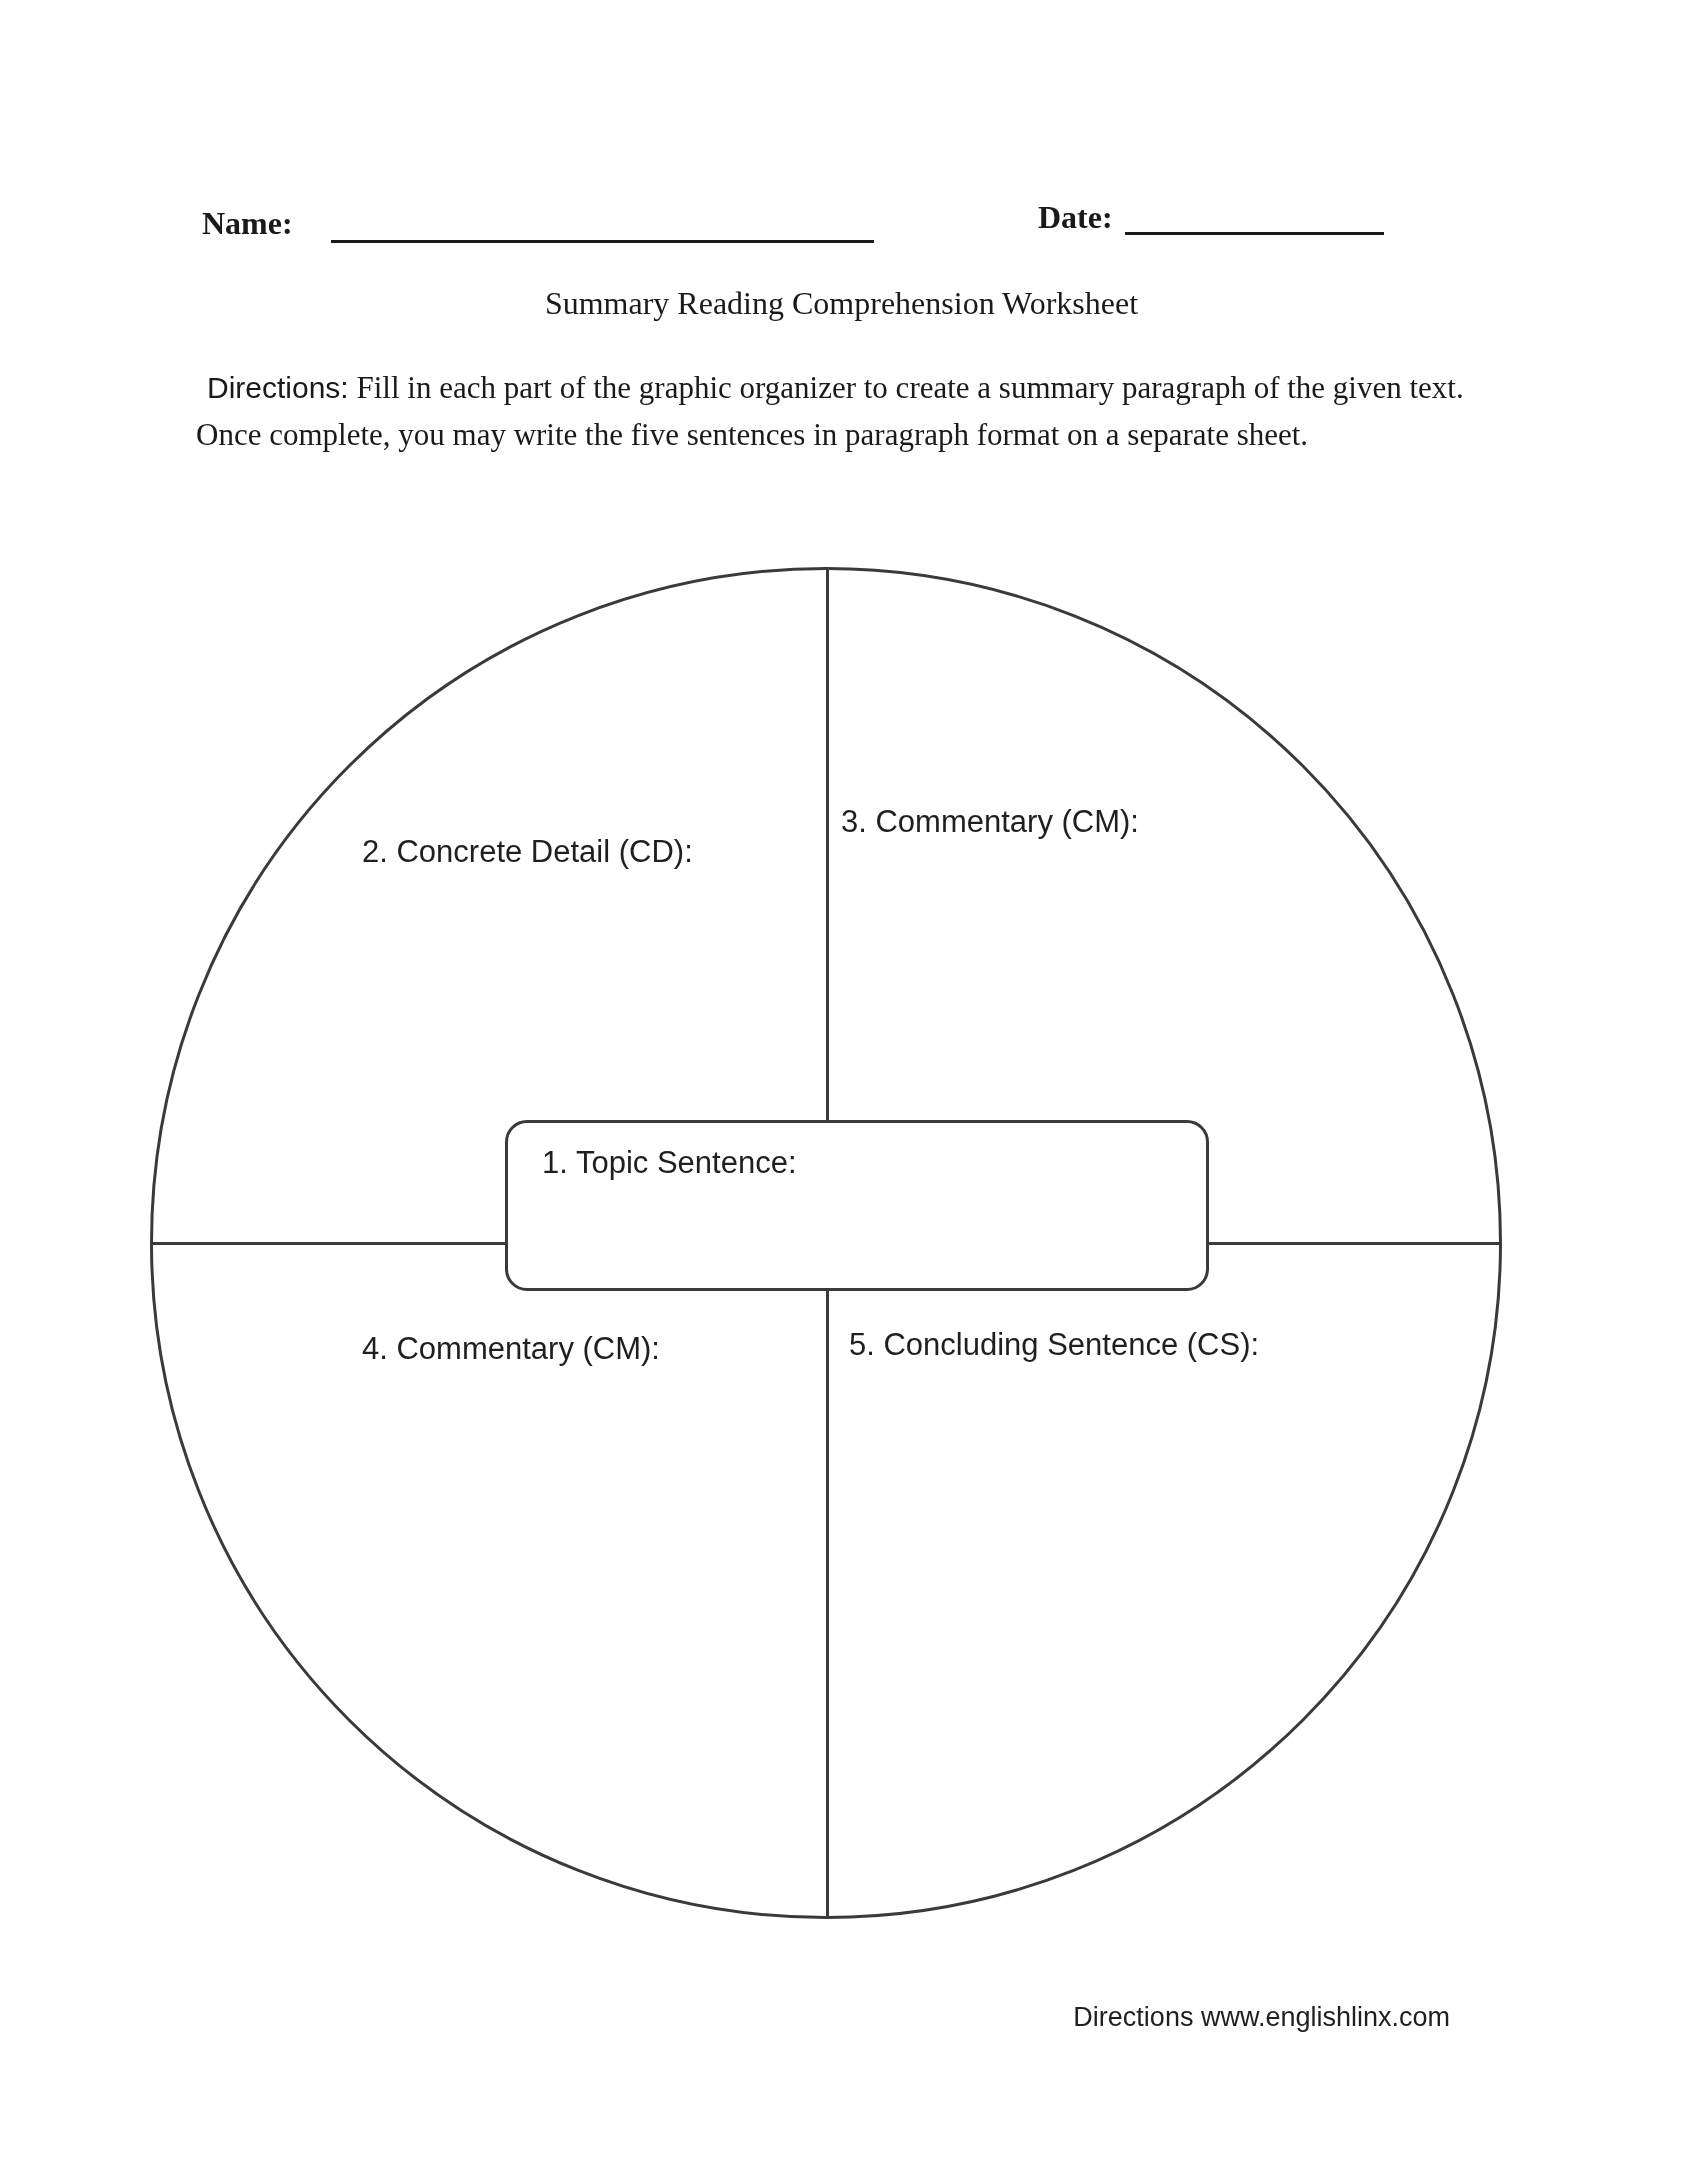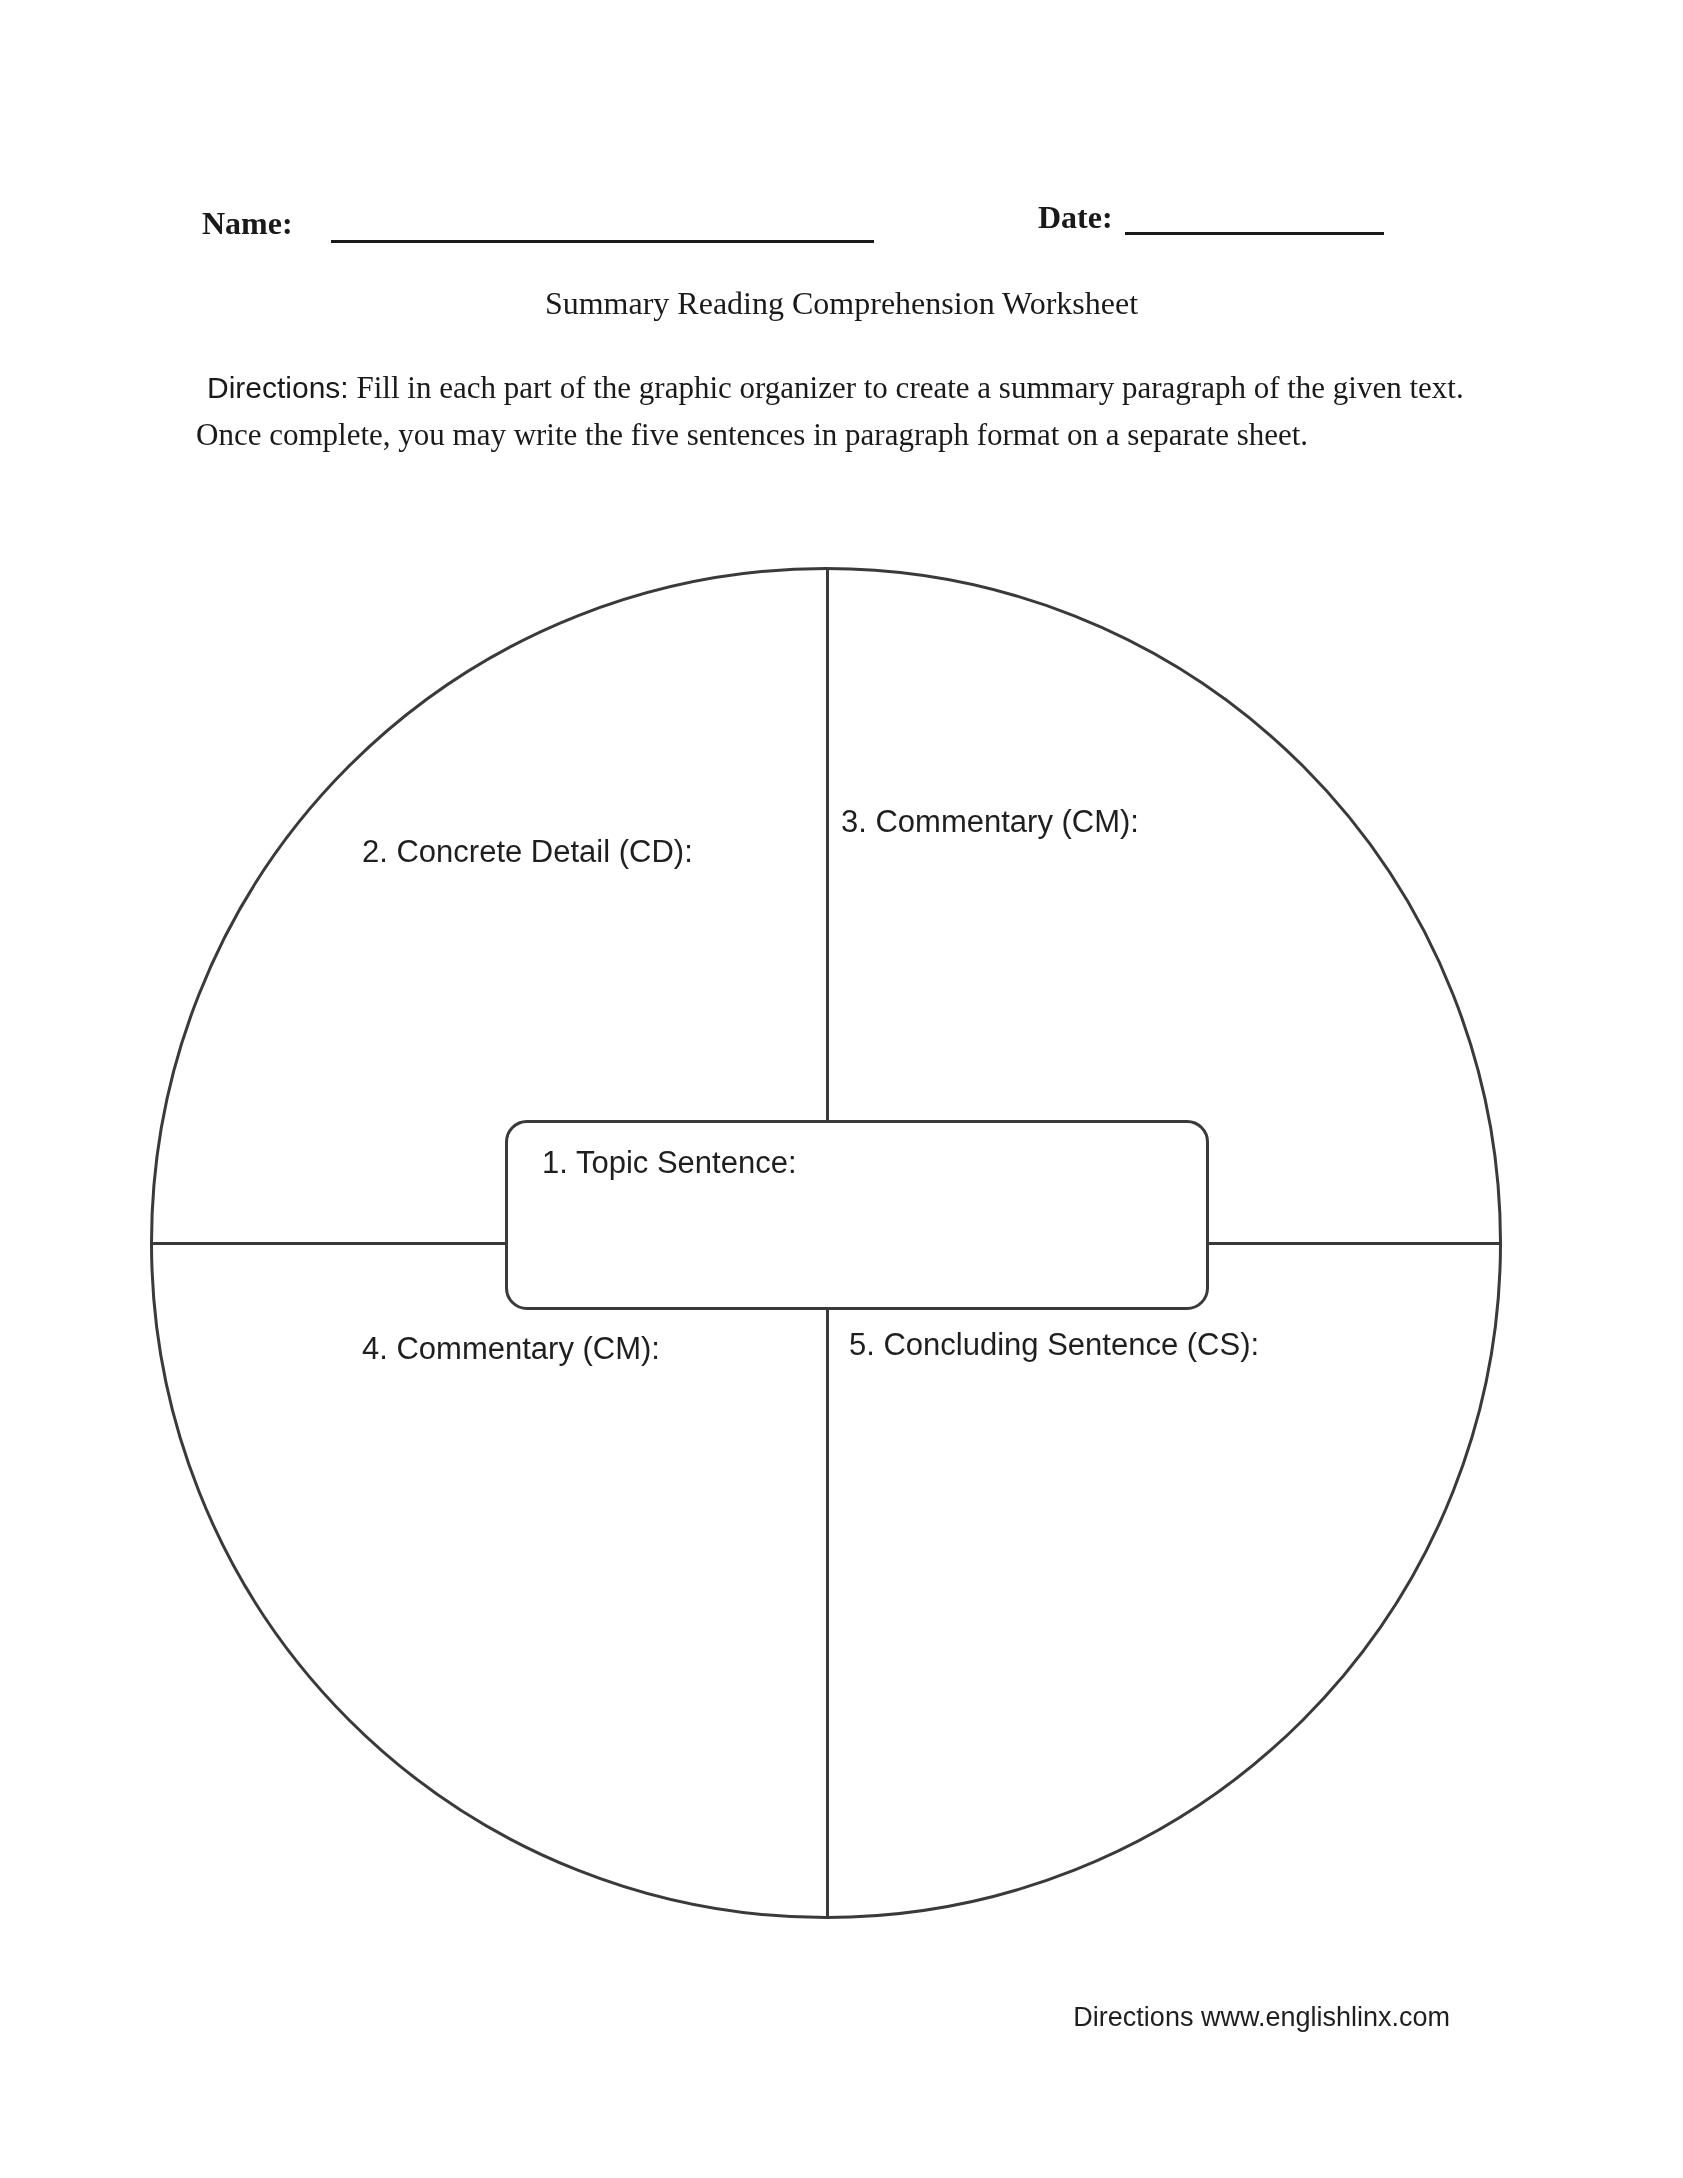--- a/index.html
+++ b/index.html
@@ -125,21 +125,21 @@
   .quad-cd   { left: 362px; top: 804px; margin-top: 30px; }
   .quad-cm3  { left: 841px; top: 804px; }
   .quad-cm4  { left: 362px; top: 1299px; margin-top: 32px; }
   .quad-cs   { left: 849px; top: 1299px; margin-top: 28px; }
 
   .topic-box {
     position: absolute;
     left: 505px;
     top: 1120px;
     width: 704px;
-    height: 190px;
+    height: 171px;
     background: #ffffff;
     border: 3px solid #3a3a3a;
     border-radius: 22px;
     box-sizing: border-box;
   }
   .topic-label {
     position: absolute;
     left: 34px;
     top: 22px;
     font-family: "Liberation Sans", sans-serif;

